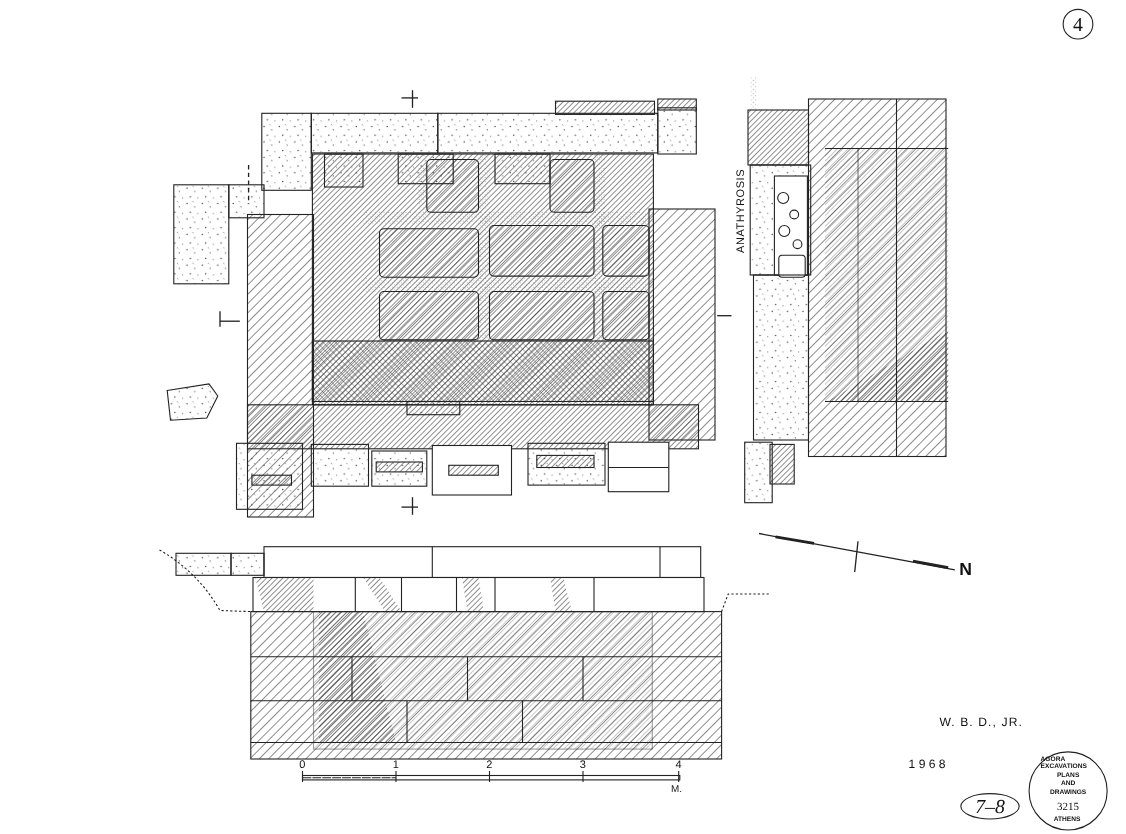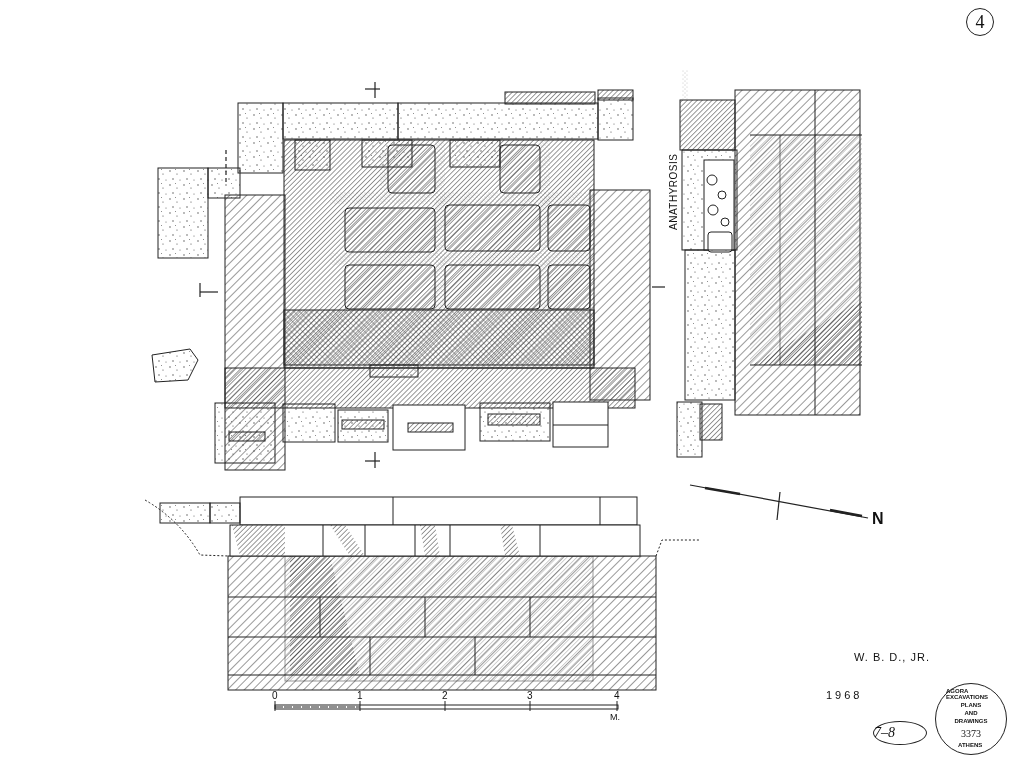--- a/index.html
+++ b/index.html
@@ -9,21 +9,21 @@
   .sheet-number { left:966px; top:8px; width:26px; height:26px; border:1.5px solid #222; border-radius:50%; text-align:center; line-height:26px; font-size:18px; font-family:"Liberation Serif", serif; }
   .anathyrosis { left:648px; top:160px; width:60px; height:14px; font-size:10px; letter-spacing:0.5px; transform-origin:0 0; transform:rotate(-90deg) translate(-70px,20px); white-space:nowrap; }
   .author { left:854px; top:651px; font-size:11px; letter-spacing:1px; }
   .year { left:826px; top:665px; font-size:11px; letter-spacing:3px;margin-top:24px; }
   .scale-label { font-size:10px; }
   .scale-unit { left:610px; top:712px; font-size:9px; }
   .stamp { left:935px; top:683px; width:70px; height:70px; border:1.5px solid #222; border-radius:50%; }
   .stamp .ring { position:absolute; font-size:6px; font-weight:bold; }
   .stamp .inner { position:absolute; left:0; width:70px; text-align:center; font-size:6px; font-weight:bold; }
   .stamp .num { position:absolute; left:0; top:44px; width:70px; text-align:center; font-size:10px; font-family:"Liberation Serif", serif; }
-  .sheet-ref { left:873px; top:721px; width:52px; height:22px; border:1.2px solid #222; border-radius:50%; text-align:left; line-height:22px; font-size:14px; font-style:italic; font-family:"Liberation Serif", serif; }
+  .sheet-ref { left:873px; top:721px; width:52px; height:22px; border:1.2px solid #222; border-radius:50%; text-align:center; line-height:22px; font-size:18px; font-style:italic; font-family:"Liberation Serif", serif; }
   .north { left:872px; top:510px; font-size:16px; font-weight:bold; }
 </style>
 </head>
 <body>
 
 <svg width="1024" height="758" viewBox="0 0 1024 758">
   <defs>
     <pattern id="hatch" width="6" height="6" patternUnits="userSpaceOnUse" patternTransform="rotate(45)">
       <line x1="0" y1="0" x2="0" y2="6" stroke="#333" stroke-width="1"></line>
     </pattern>
@@ -195,17 +195,17 @@
 <div class="abs scale-unit">M.</div>
 
 <div class="abs author">W. B. D., JR.</div>
 <div class="abs year">1968</div>
 
 <div class="abs stamp">
   <div class="ring" style="left:10px;top:4px;">AGORA EXCAVATIONS</div>
   <div class="inner" style="top:18px;">PLANS</div>
   <div class="inner" style="top:26px;">AND</div>
   <div class="inner" style="top:34px;">DRAWINGS</div>
-  <div class="num">3373</div>
+  <div class="num">3215</div>
   <div class="ring" style="left:22px;top:58px;">ATHENS</div>
 </div>
 
 <div class="abs sheet-ref">7–8</div>
 
 </body></html>

